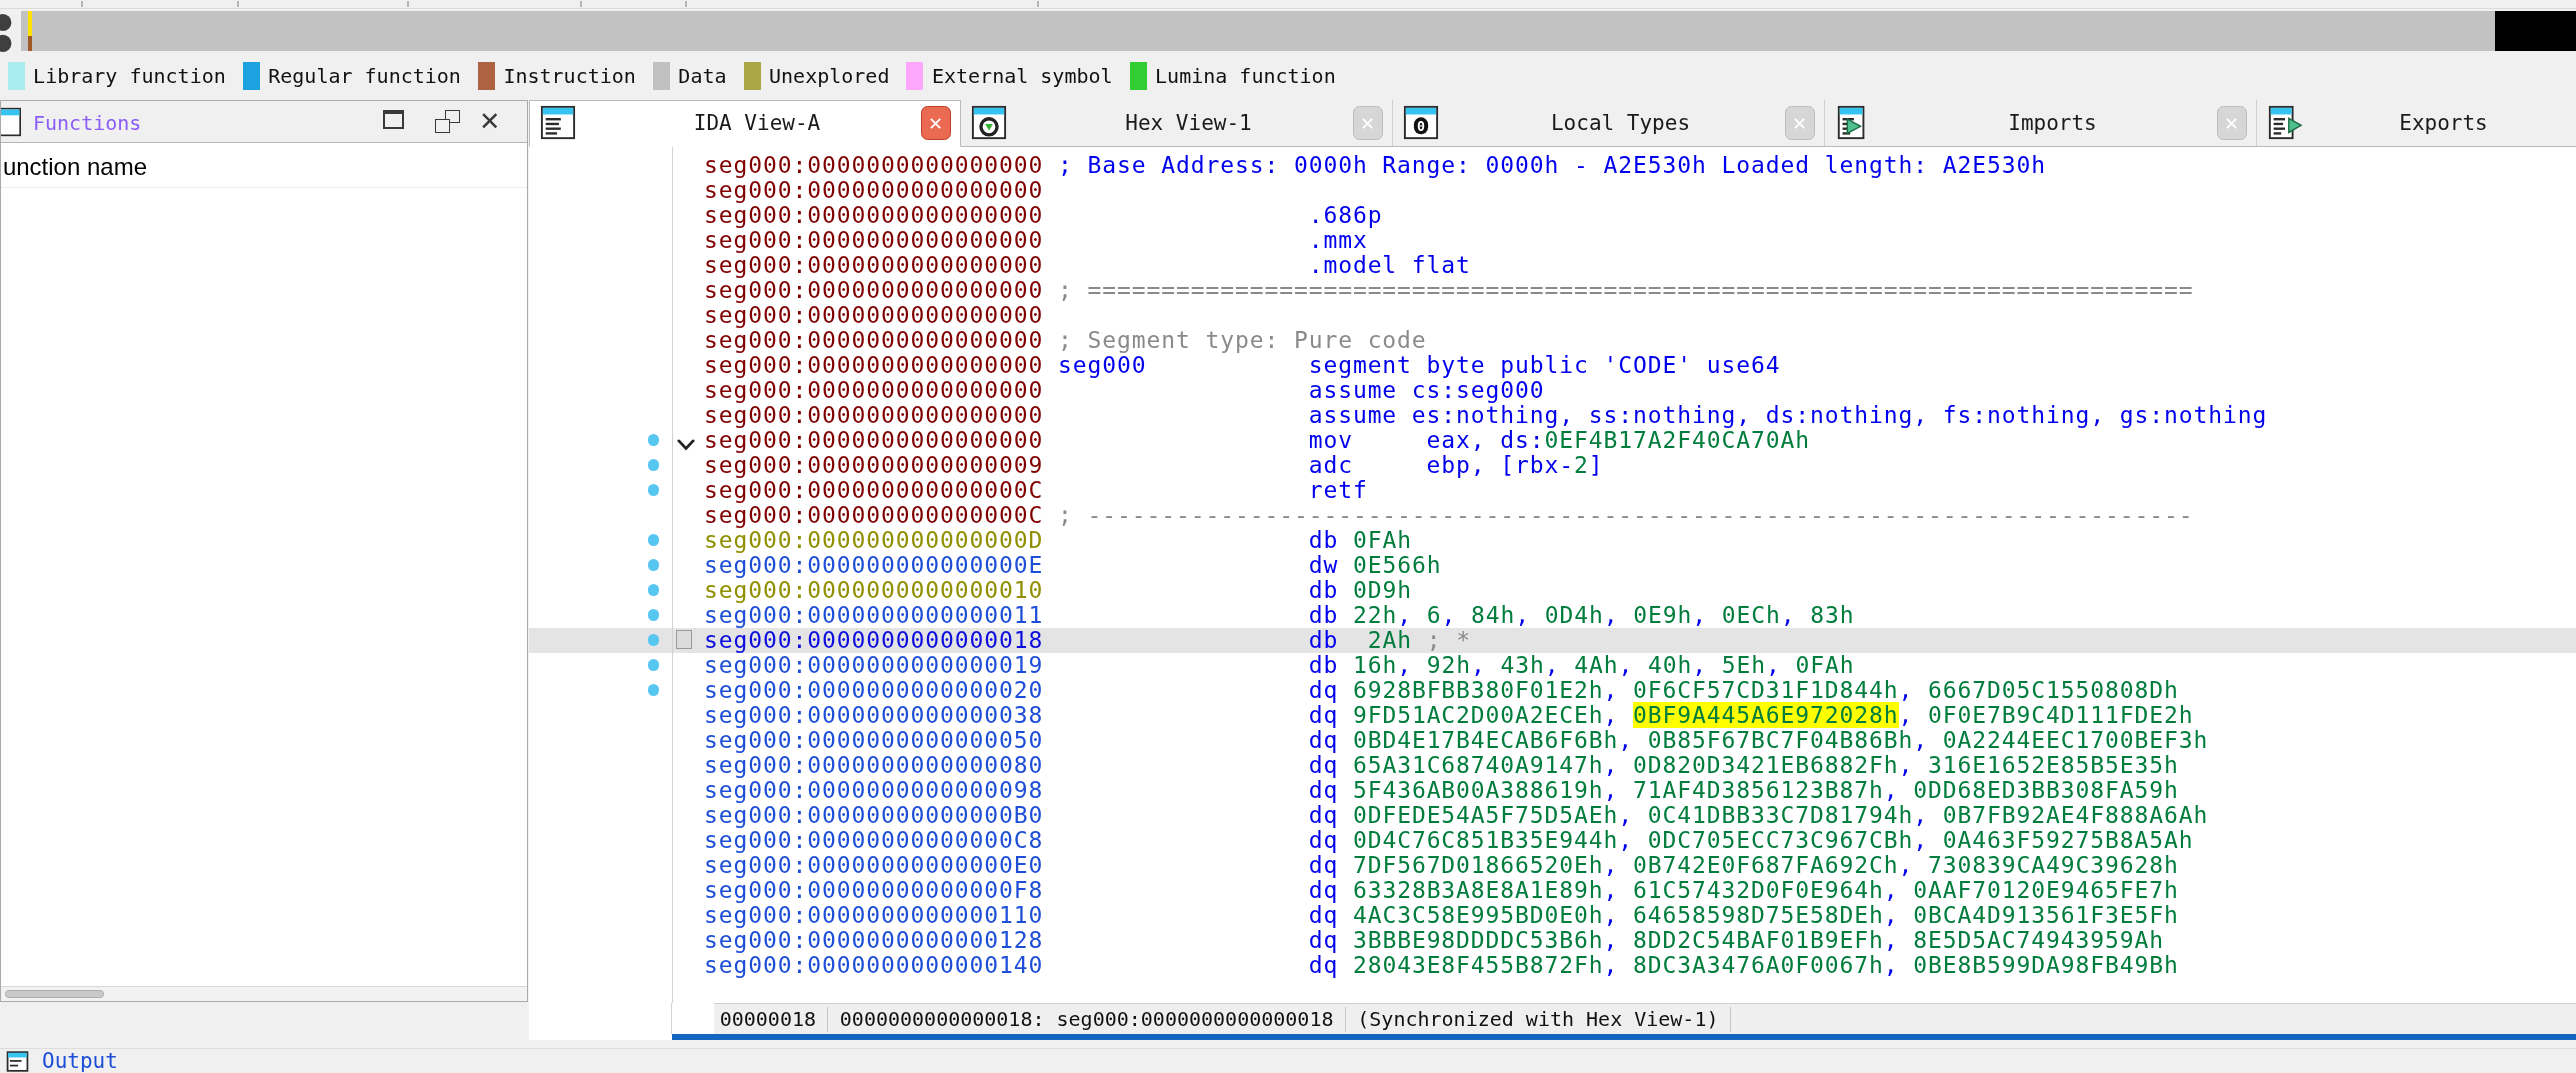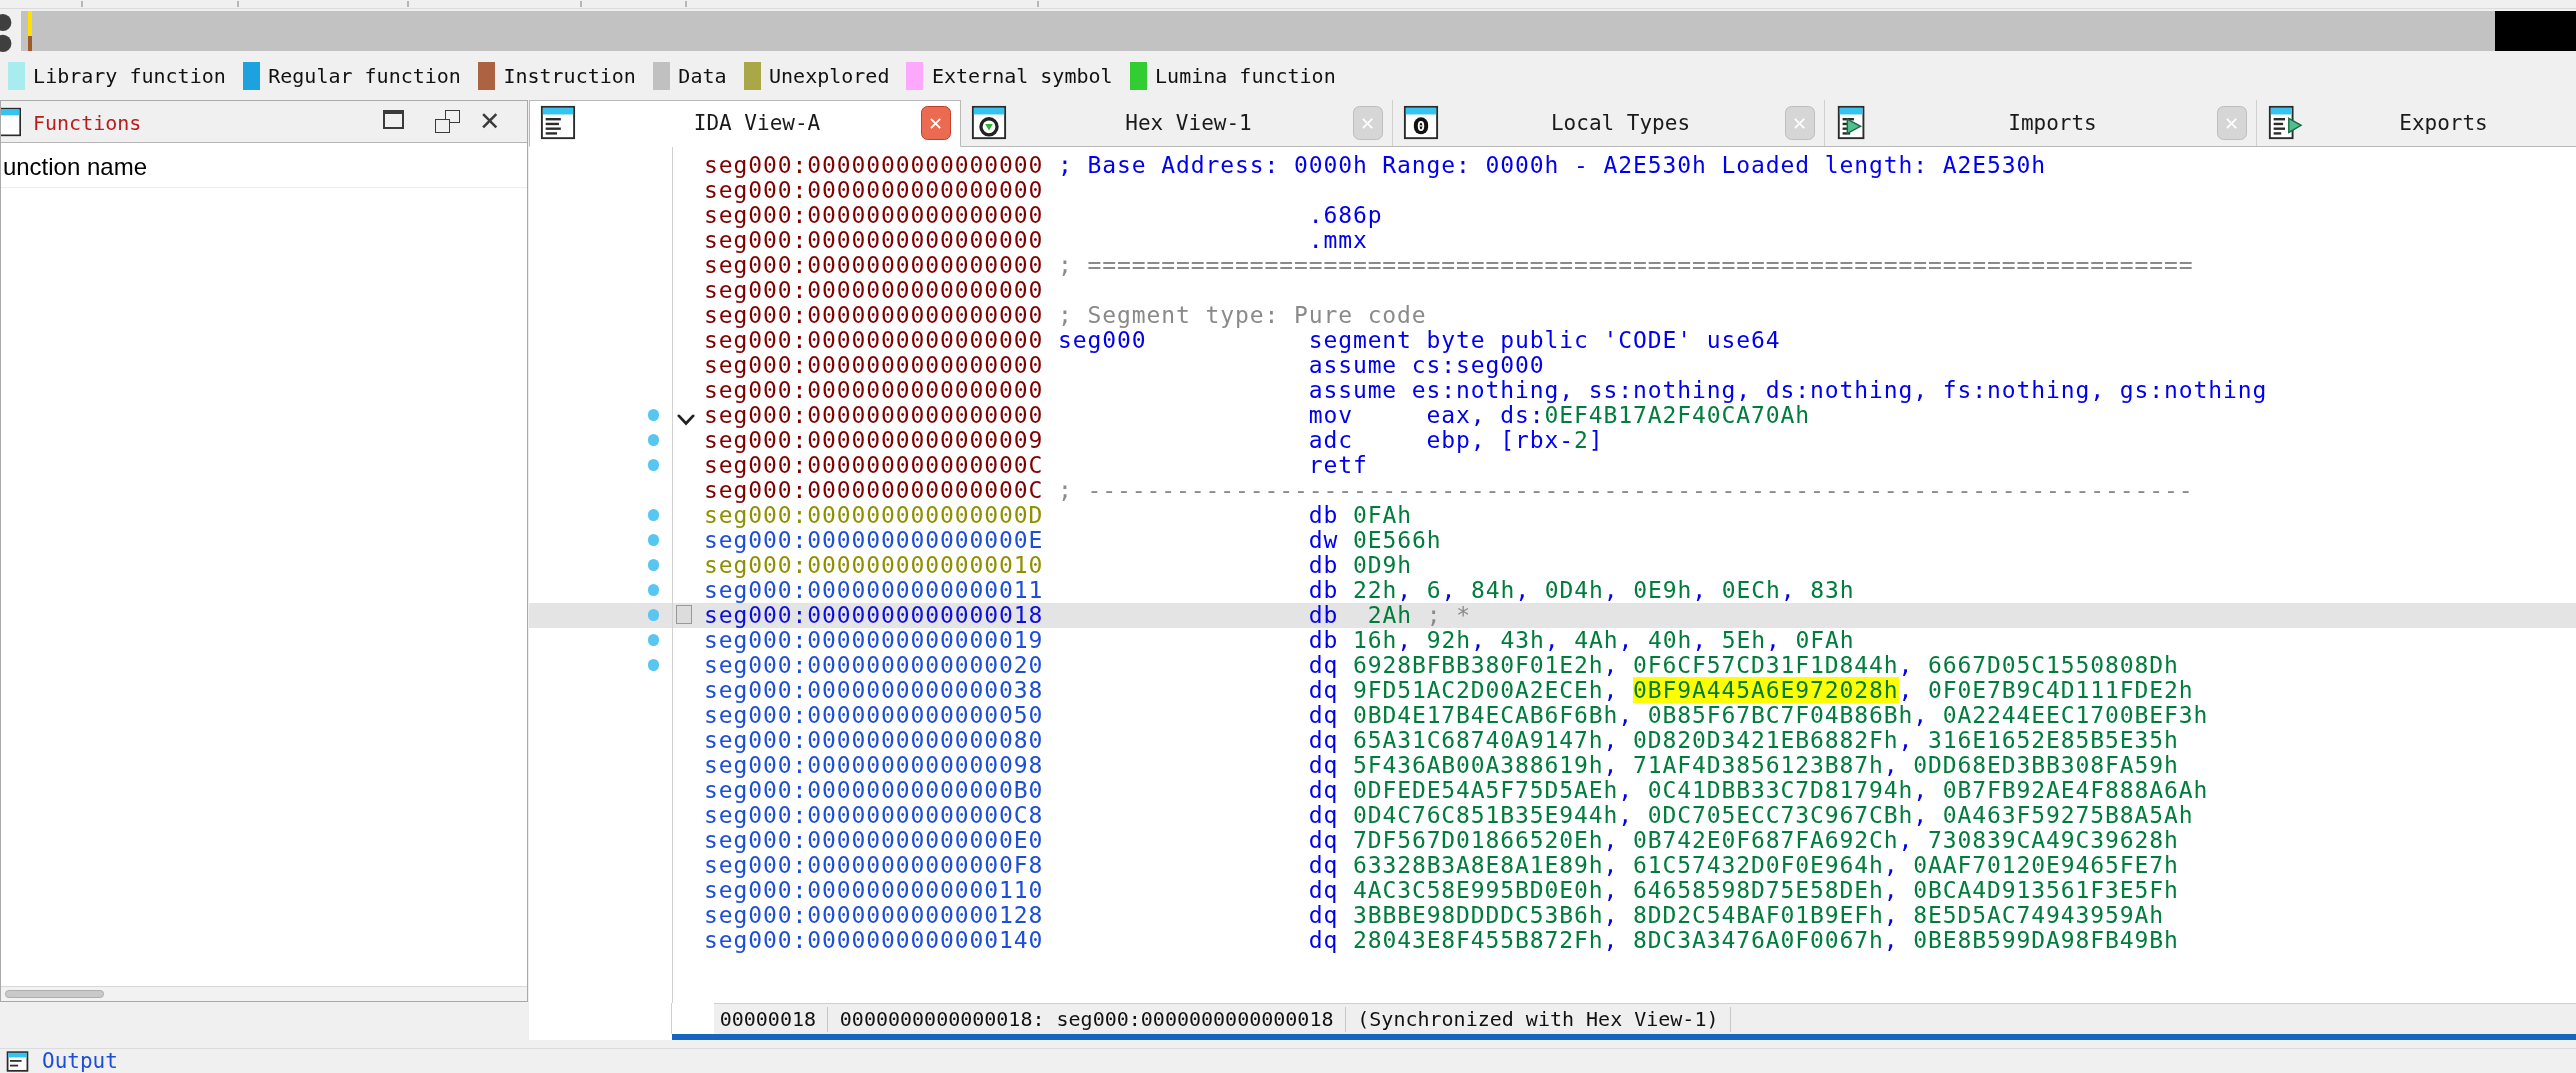--- a/index.html
+++ b/index.html
@@ -23,21 +23,21 @@
   #legend { position:absolute; left:0; top:55px; width:2576px; height:42px; display:flex;
     align-items:center; padding-left:7.6px; gap:17px; font-size:20px; color:#111; }
   .lg-item { display:flex; align-items:center; gap:8.5px; }
   .lg-sw { width:17px; height:28.4px; }
 
   
   #fnpanel { position:absolute; left:0; top:100px; width:528px; height:902px;
     border:0.9px solid #a9a9a9; background:#fff; }
   #fn-title { position:relative; height:42px; background:#f0f0f0; border-bottom:0.9px solid #b5b5b5;
     overflow:hidden; }
-  #fn-title .ptitle { position:absolute; left:32px; top:9.5px; font-size:20px; color:#b91c1c; }
+  #fn-title .ptitle { position:absolute; left:32px; top:9.5px; font-size:20px; color:#8b5cf6; }
   #fn-title .picon { position:absolute; left:-11.4px; top:5.7px; }
   .tbtn { position:absolute; top:8.5px; cursor:default; }
   #btn-max { right:123px; width:21px; height:19px; border:2.8px solid #3a3a3a; border-top-width:4.7px; }
   #btn-float { right:67px; width:25px; height:23px; }
   #btn-float .r1 { position:absolute; right:0; top:0; width:15px; height:13.3px; border:1.9px solid #3a3a3a; background:#f0f0f0;}
   #btn-float .r2 { position:absolute; left:0; bottom:0; width:15px; height:13.3px; border:1.9px solid #3a3a3a; background:#f0f0f0;}
   #btn-close { right:26.5px; font-size:25.6px; line-height:23px; color:#3a3a3a; font-weight:bold;
     font-family:"DejaVu Sans", sans-serif; }
   #fn-header { height:45px; background:#fff; border-bottom:0.9px solid #ececec;
     font-family:"Liberation Sans", sans-serif; font-size:24px; color:#000; padding:9.5px 0 0 1.9px; }
@@ -240,20 +240,21 @@
             <path d="M23 14 L36 21.5 L23 29 Z" fill="#4fc08d" stroke="#1c6b44" stroke-width="1.5"></path>
           </svg></span>
         <span class="tlabel">Exports</span>
       </div>
     </div>
   <div id="listing">
       <div class="line"><span class="addr ac-m">seg000:0000000000000000</span><span class="code"><span class="t-b"> ; Base Address: 0000h Range: 0000h - A2E530h Loaded length: A2E530h</span></span></div>
       <div class="line"><span class="addr ac-m">seg000:0000000000000000</span><span class="code"></span></div>
       <div class="line"><span class="addr ac-m">seg000:0000000000000000</span><span class="code"><span class="t-b">                  .686p</span></span></div>
       <div class="line"><span class="addr ac-m">seg000:0000000000000000</span><span class="code"><span class="t-b">                  .mmx</span></span></div>
+      <div class="line"><span class="addr ac-m">seg000:0000000000000000</span><span class="code"><span class="t-b">                  .model flat</span></span></div>
       <div class="line"><span class="addr ac-m">seg000:0000000000000000</span><span class="code"><span class="t-c"> ; ===========================================================================</span></span></div>
       <div class="line"><span class="addr ac-m">seg000:0000000000000000</span><span class="code"></span></div>
       <div class="line"><span class="addr ac-m">seg000:0000000000000000</span><span class="code"><span class="t-c"> ; Segment type: Pure code</span></span></div>
       <div class="line"><span class="addr ac-m">seg000:0000000000000000</span><span class="code"><span class="t-b"> seg000           segment byte public 'CODE' use64</span></span></div>
       <div class="line"><span class="addr ac-m">seg000:0000000000000000</span><span class="code"><span class="t-b">                  assume cs:seg000</span></span></div>
       <div class="line"><span class="addr ac-m">seg000:0000000000000000</span><span class="code"><span class="t-b">                  assume es:nothing, ss:nothing, ds:nothing, fs:nothing, gs:nothing</span></span></div>
       <div class="line"><span class="dot"></span><span class="arrow"><svg width="18" height="12.3" viewBox="0 0 19 13">
             <path d="M2 2 L9.5 10 L17 2" fill="none" stroke="#222" stroke-width="3" stroke-linecap="round"></path>
           </svg></span><span class="addr ac-m">seg000:0000000000000000</span><span class="code"><span class="t-b">                  mov     eax, ds:</span><span class="t-g">0EF4B17A2F40CA70Ah</span></span></div>
       <div class="line"><span class="dot"></span><span class="addr ac-m">seg000:0000000000000009</span><span class="code"><span class="t-b">                  adc     ebp, [rbx-</span><span class="t-g">2</span><span class="t-b">]</span></span></div>

